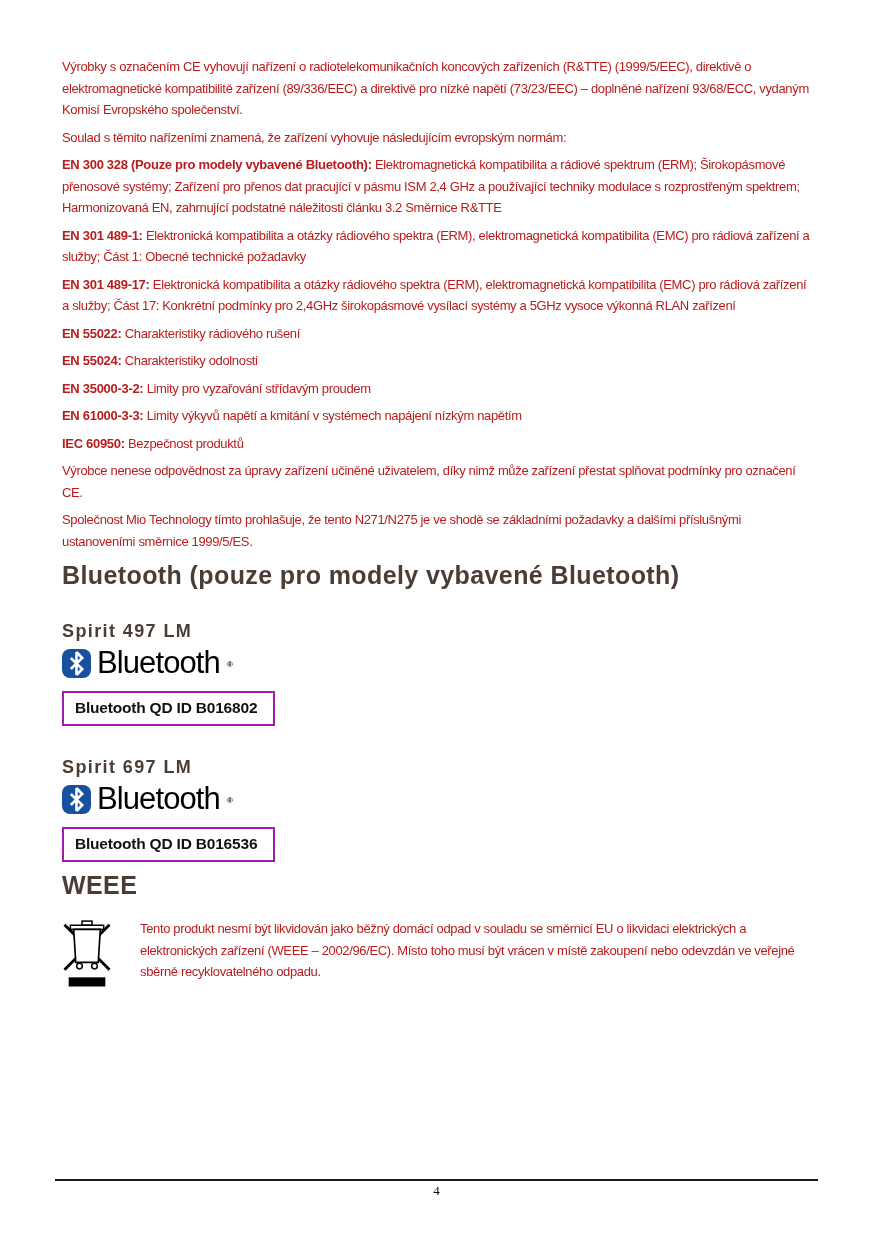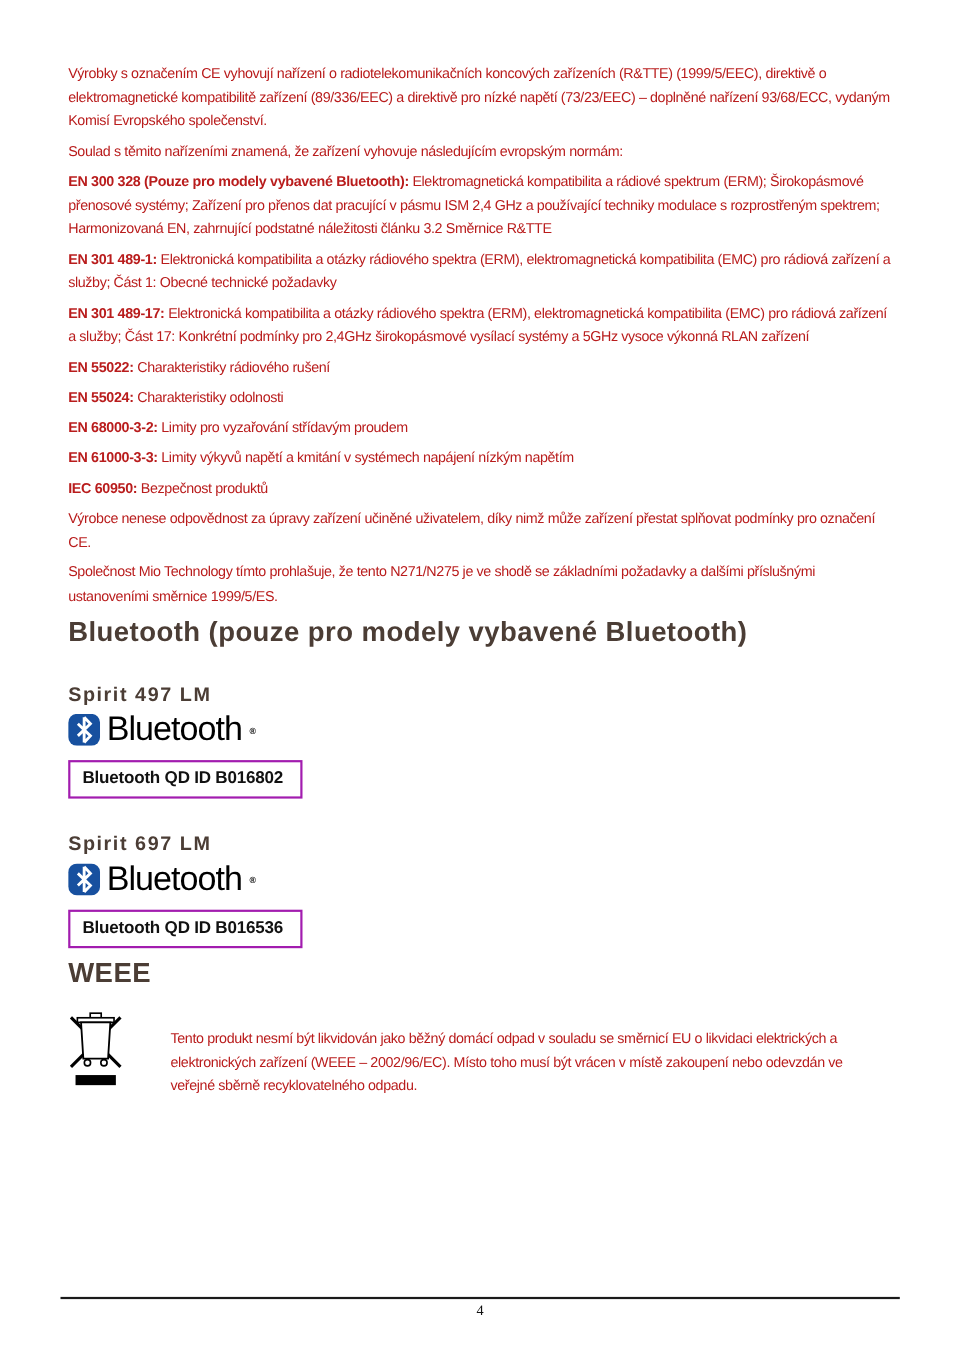--- a/index.html
+++ b/index.html
@@ -80,21 +80,21 @@
     background: #ffffff;
   }
   .weee-title { margin-top: 18px; }
   .weee-row {
     display: flex;
     align-items: flex-start;
     gap: 27px;
     margin-top: 17px;
   }
   .weee-icon { flex: 0 0 auto; line-height: 0; margin-top: 2px; }
-  .weee-row p.body { width: 665px; margin: 16px; }
+  .weee-row p.body { width: 665px; margin: 1px; }
   .footer {
     position: absolute;
     left: 55px;
     width: 763px;
     top: 1179px;
   }
   .footer-line {
     border-top: 2px solid #1a1a1a;
     height: 0;
   }
@@ -113,21 +113,21 @@
   <div class="content">
 
     <p class="body">Výrobky s označením CE vyhovují nařízení o radiotelekomunikačních koncových zařízeních (R&amp;TTE) (1999/5/EEC), direktivě o elektromagnetické kompatibilitě zařízení (89/336/EEC) a direktivě pro nízké napětí (73/23/EEC) – doplněné nařízení 93/68/ECC, vydaným Komisí Evropského společenství.</p>
     <p class="body">Soulad s těmito nařízeními znamená, že zařízení vyhovuje následujícím evropským normám:</p>
 
     <p class="body"><strong>EN 300 328 (Pouze pro modely vybavené Bluetooth):</strong><span> Elektromagnetická kompatibilita a rádiové spektrum (ERM); Širokopásmové přenosové systémy; Zařízení pro přenos dat pracující v pásmu ISM 2,4 GHz a používající techniky modulace s rozprostřeným spektrem; Harmonizovaná EN, zahrnující podstatné náležitosti článku 3.2 Směrnice R&amp;TTE</span></p>
     <p class="body"><strong>EN 301 489-1:</strong><span> Elektronická kompatibilita a otázky rádiového spektra (ERM), elektromagnetická kompatibilita (EMC) pro rádiová zařízení a služby; Část 1: Obecné technické požadavky</span></p>
     <p class="body"><strong>EN 301 489-17:</strong><span> Elektronická kompatibilita a otázky rádiového spektra (ERM), elektromagnetická kompatibilita (EMC) pro rádiová zařízení a služby; Část 17: Konkrétní podmínky pro 2,4GHz širokopásmové vysílací systémy a 5GHz vysoce výkonná RLAN zařízení</span></p>
     <p class="body"><strong>EN 55022:</strong><span> Charakteristiky rádiového rušení</span></p>
     <p class="body"><strong>EN 55024:</strong><span> Charakteristiky odolnosti</span></p>
-    <p class="body"><strong>EN 68000-3-2:</strong><span> Limity pro vyzařování střídavým proudem</span></p>
+    <p class="body"><strong>EN 35000-3-2:</strong><span> Limity pro vyzařování střídavým proudem</span></p>
     <p class="body"><strong>EN 61000-3-3:</strong><span> Limity výkyvů napětí a kmitání v systémech napájení nízkým napětím</span></p>
     <p class="body"><strong>IEC 60950:</strong><span> Bezpečnost produktů</span></p>
 
     <p class="body">Výrobce nenese odpovědnost za úpravy zařízení učiněné uživatelem, díky nimž může zařízení přestat splňovat podmínky pro označení CE.</p>
     <p class="body">Společnost Mio Technology tímto prohlašuje, že tento N271/N275 je ve shodě se základními požadavky a dalšími příslušnými ustanoveními směrnice 1999/5/ES.</p>
 
     <h1 class="section-title">Bluetooth (pouze pro modely vybavené Bluetooth)</h1>
 
     <h2 class="model-title first">Spirit 497 LM</h2>
     <div class="bt-logo">

